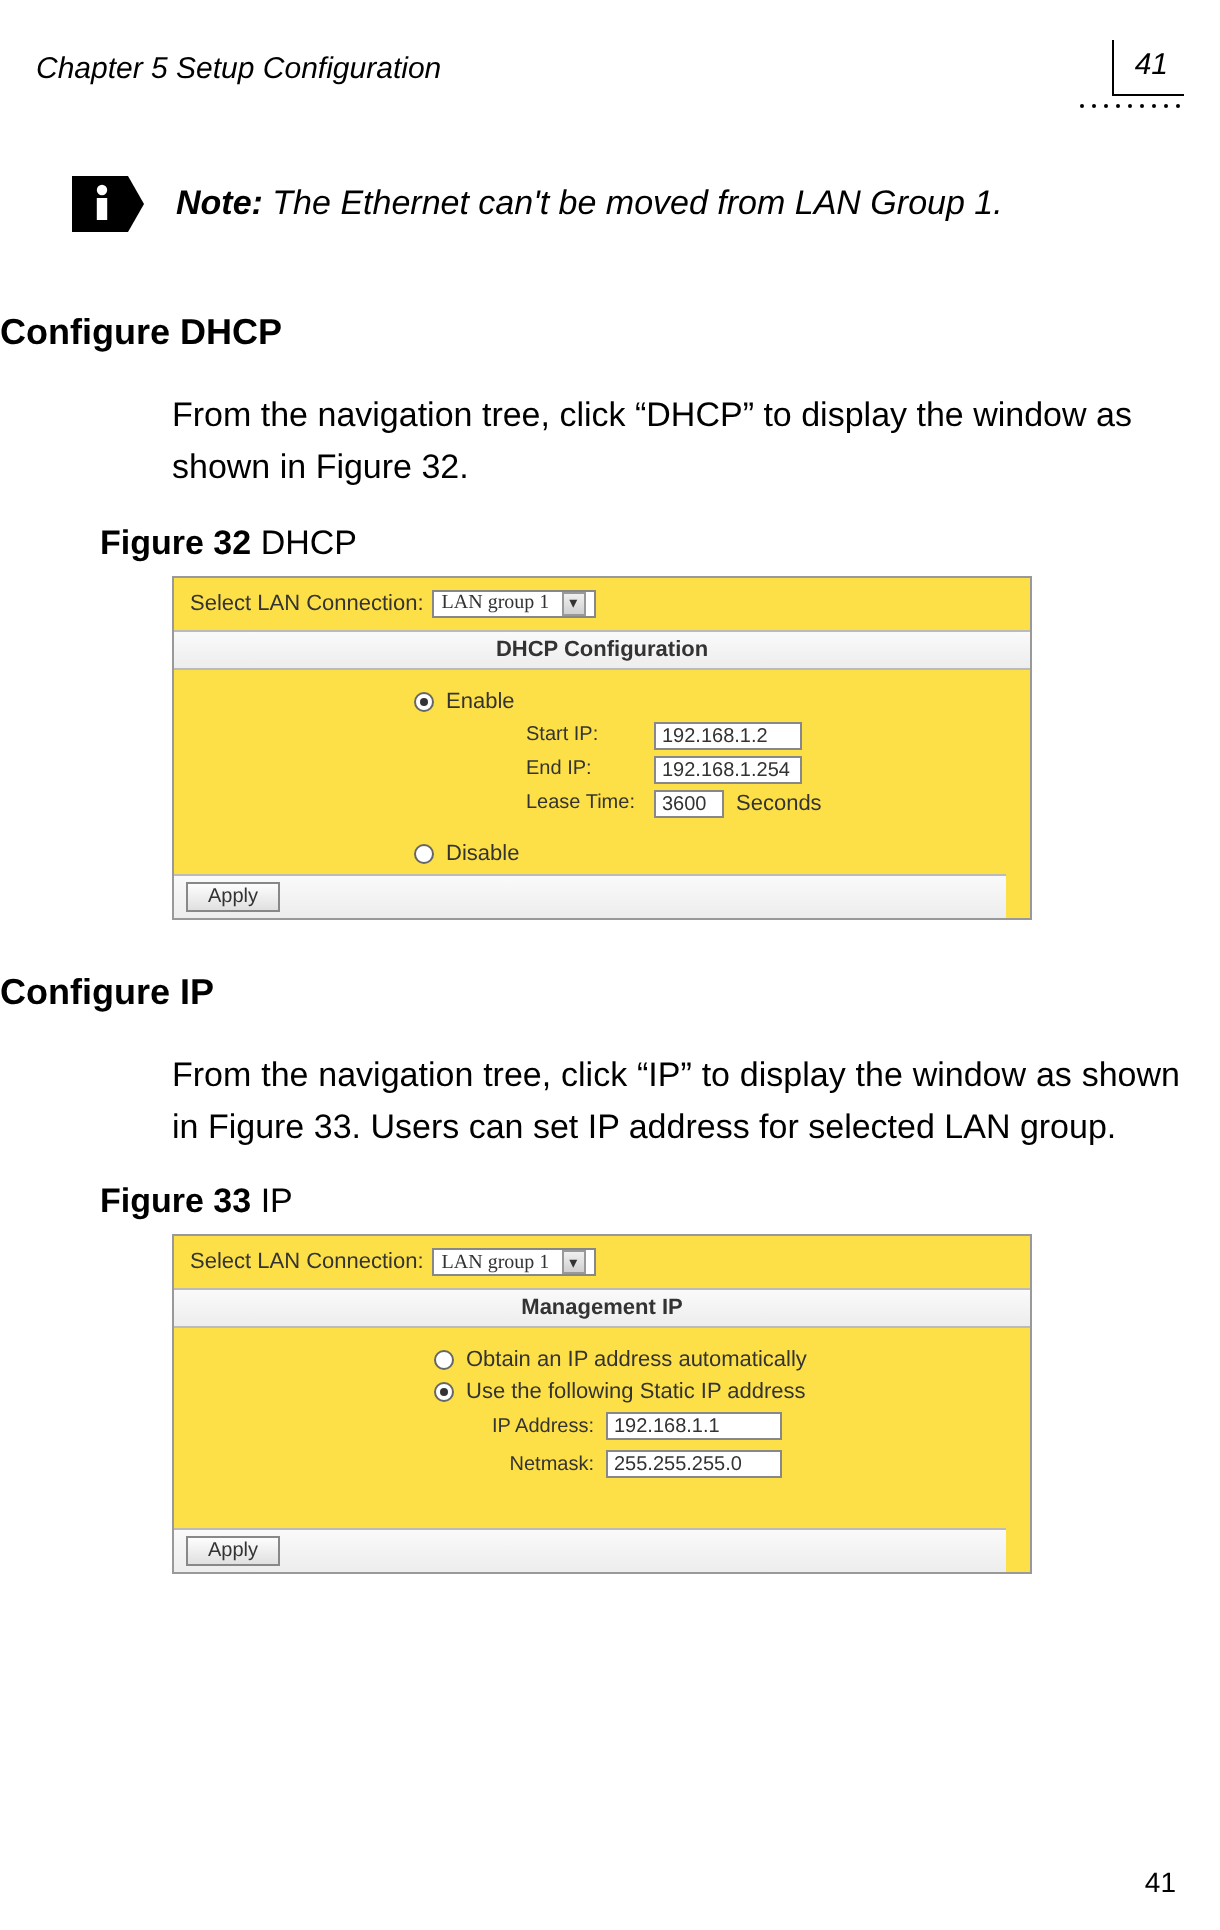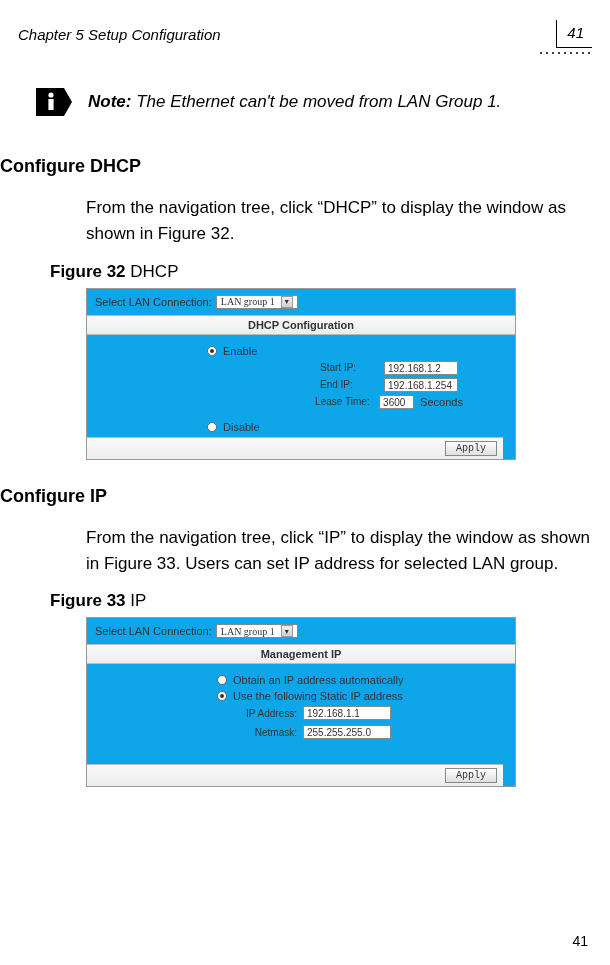--- a/index.html
+++ b/index.html
@@ -82,21 +82,21 @@
     .fig-label {
       font-size: 17px;
       margin-left: 32px;
       margin-bottom: 6px;
     }
     .fig-label b { font-weight: bold; }
     .screenshot {
       margin-left: 68px;
       width: 430px;
       border: 1px solid #999;
-      background: #0ea5e9;
+      background: #fde047;
       font-family: Tahoma, Arial, sans-serif;
       font-size: 11px;
       color: #333;
       position: relative;
     }
     .ss-dhcp { height: 172px; margin-bottom: 26px; }
     .ss-ip { height: 170px; margin-bottom: 26px; }
     .ss-selrow {
       padding: 6px 8px;
       display: flex;
@@ -140,35 +140,35 @@
       gap: 6px;
     }
     .ss-radio {
       width: 10px; height: 10px; border: 1px solid #666; border-radius: 50%;
       background: #fff; position: relative; display:inline-block;
     }
     .ss-radio.checked::after {
       content: ""; position: absolute; width: 4px; height: 4px; background:#333;
       border-radius:50%; left:2px; top:2px;
     }
-    .ss-kv { display:flex; align-items:center; gap:6px; margin-left:56px; margin-bottom:3px;justify-content:center;}
+    .ss-kv { display:flex; align-items:center; gap:6px; margin-left:56px; margin-bottom:3px;}
     .ss-kv-ip { display:flex; align-items:center; gap:6px; margin-left:18px; margin-bottom:5px;}
     .ss-kv .lbl, .ss-kv-ip .lbl { width:58px; font-size:10px;}
     .ss-kv-ip .lbl { width:62px; text-align:right;}
     .ss-input {
       border:1px solid #888; background:#fff; font-size:10px; padding:1px 3px; height:14px;
     }
     .ss-input.w80 { width:74px; }
     .ss-input.w44 { width:35px; }
     .ss-input.w90 { width:88px; }
     .ss-footer {
       border-top:1px solid #bbb;
       background: linear-gradient(#fafafa,#ededed);
-      display:flex; justify-content:flex-end; padding:3px 6px;
-      position:absolute; bottom:0; left:0; right:12px;font-family:Liberation Mono, monospace;
+      display:flex; padding:3px 6px;
+      position:absolute; bottom:0; left:0; right:12px;
     }
     .ss-btn {
       border:1px solid #888; background:linear-gradient(#fdfdfd,#e0e0e0);
       font-size:10px; padding:1px 10px;
     }
     .ss-ipbody { padding: 10px 0 8px 130px; }
     .page-num {
       position: absolute;
       bottom: 16px;
       right: 22px;

